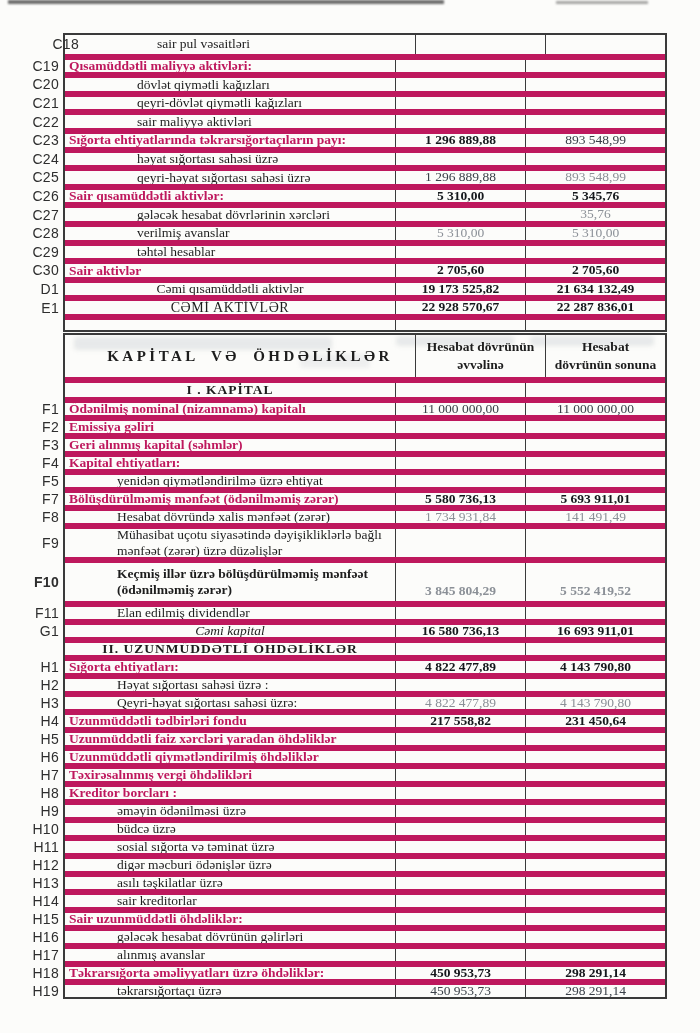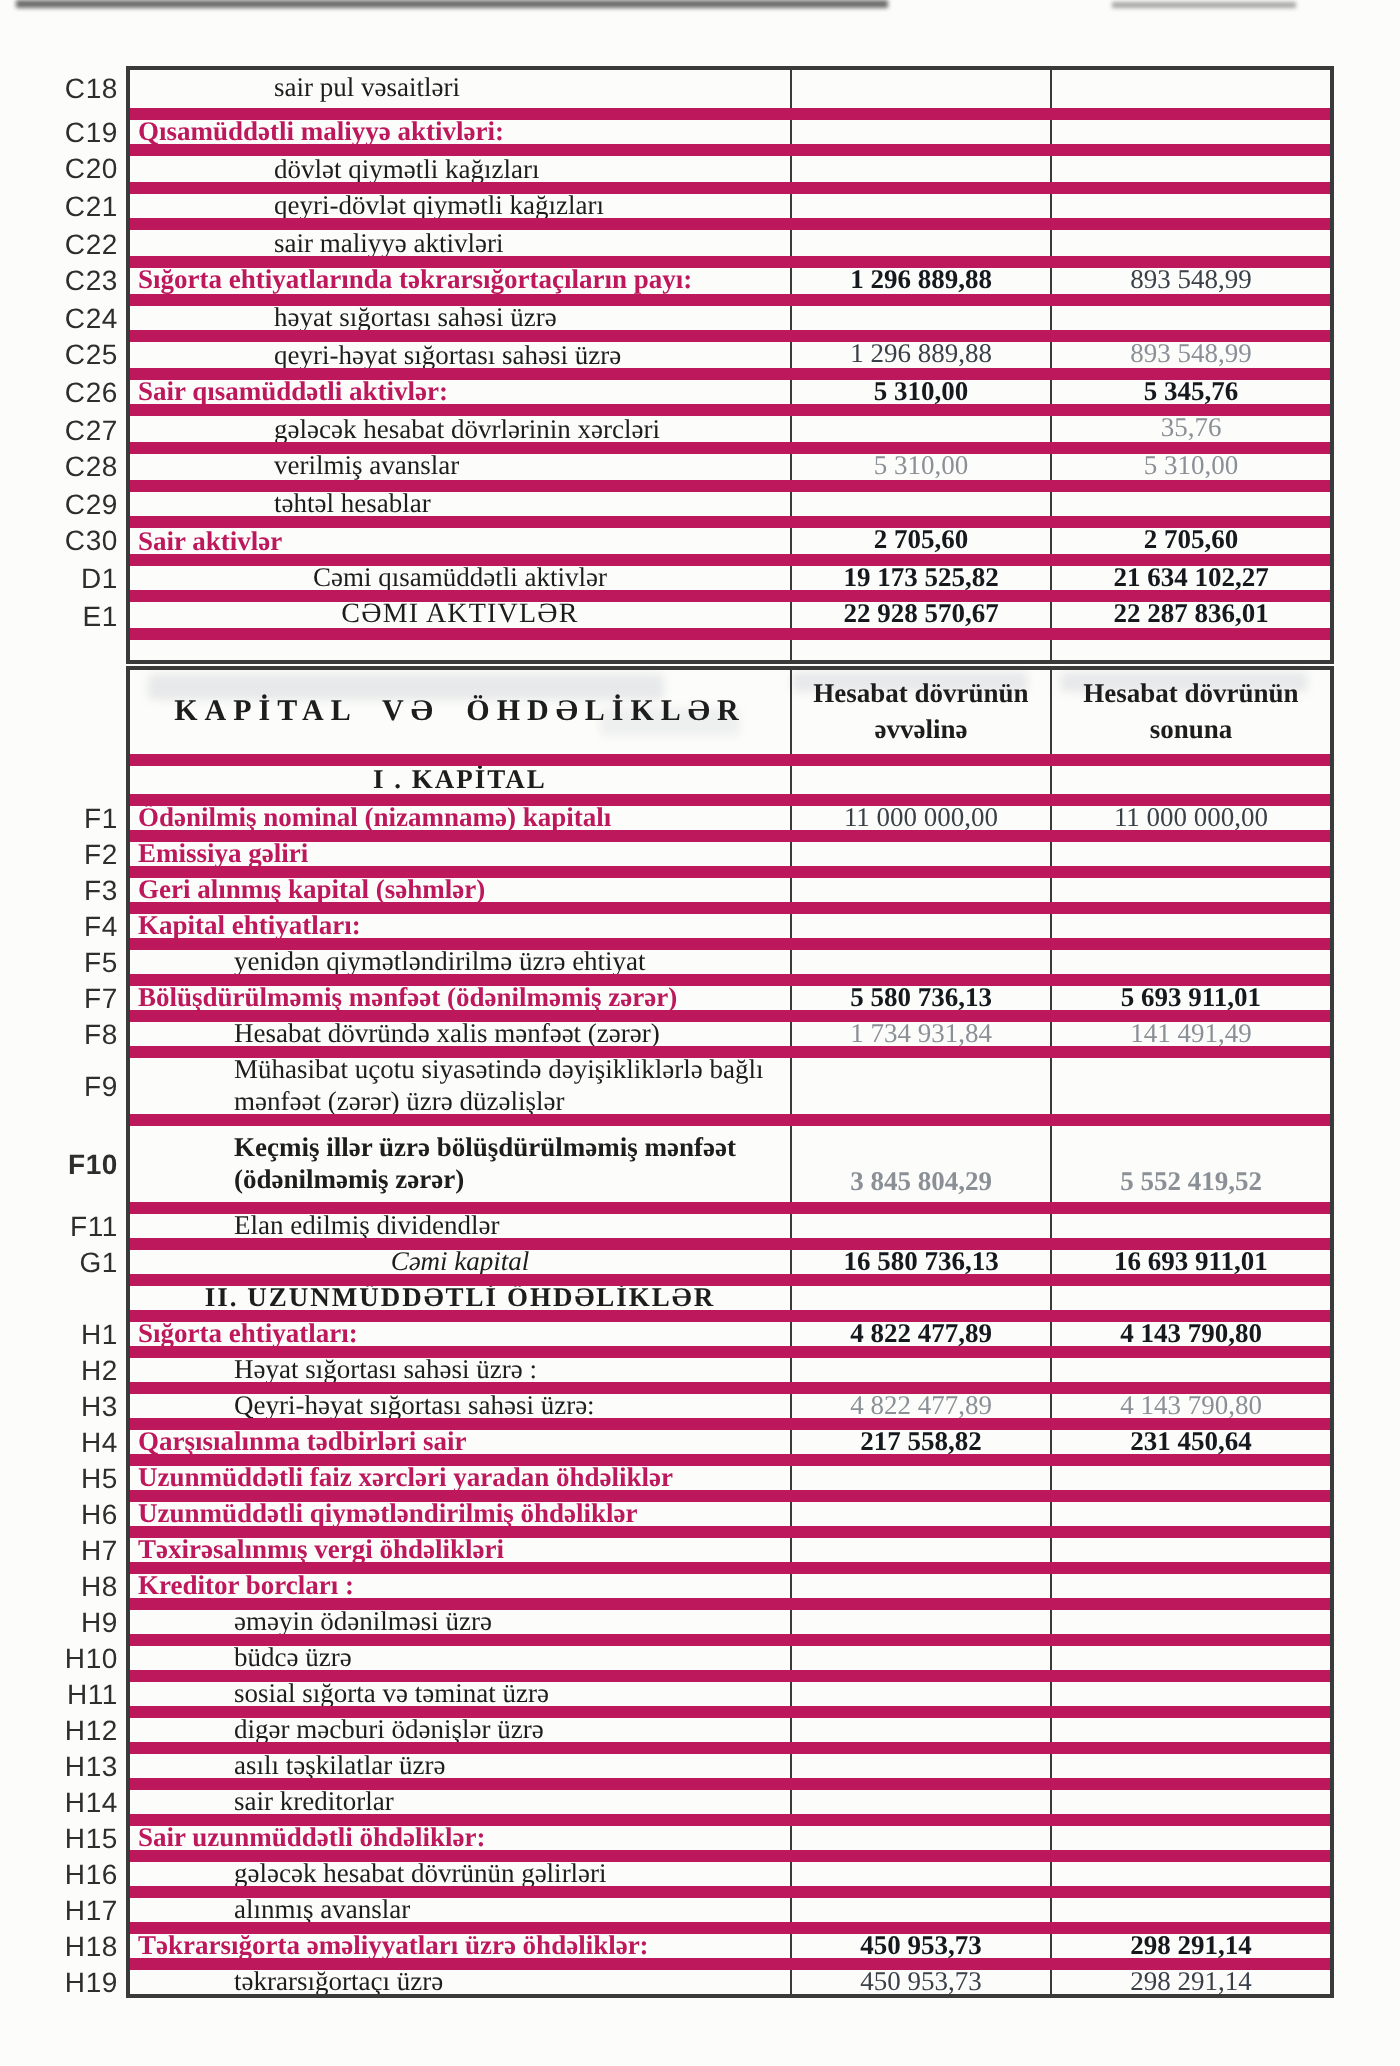--- a/index.html
+++ b/index.html
@@ -32,21 +32,21 @@
   .tbl2{top:333px;--rh:18px;}
 
   .row{
     position:relative;
     display:flex;
     align-items:center;
     height:var(--rh);
     box-sizing:border-box;
     border-top:6px solid #be185d;
   }
-  .row:first-child{border-top:none;}
+  .row:first-child{border-top:none;margin-left:20px;}
 
   .cell{
     display:flex;align-items:center;
     height:100%;box-sizing:border-box;
     overflow:hidden;
   }
   .desc{width:330px;padding-left:4px;}
   .val{justify-content:center;text-align:center;}
   .v1{width:130px;border-left:1.5px solid #3a3a3a;}
   .v2{flex:1;border-left:1.5px solid #3a3a3a;}
@@ -278,21 +278,21 @@
 
   <div class="row total">
     <span class="code">D1</span>
     <div class="cell desc">
       <span class="lbl">Cəmi qısamüddətli aktivlər</span>
     </div>
     <div class="cell val v1">
       <span class="vs-bold">19 173 525,82</span>
     </div>
     <div class="cell val v2">
-      <span class="vs-bold">21 634 102,27</span>
+      <span class="vs-bold">21 634 132,49</span>
     </div>
   </div>
 
   <div class="row total caps">
     <span class="code">E1</span>
     <div class="cell desc">
       <span class="lbl">CƏMİ AKTİVLƏR</span>
     </div>
     <div class="cell val v1">
       <span class="vs-bold">22 928 570,67</span>
@@ -534,21 +534,21 @@
       <span class="vs-faint">4 822 477,89</span>
     </div>
     <div class="cell val v2">
       <span class="vs-faint">4 143 790,80</span>
     </div>
   </div>
 
   <div class="row cat">
     <span class="code">H4</span>
     <div class="cell desc">
-      <span class="lbl">Qarşısıalınma tədbirləri sair</span>
+      <span class="lbl">Uzunmüddətli tədbirləri fondu</span>
     </div>
     <div class="cell val v1">
       <span class="vs-bold">217 558,82</span>
     </div>
     <div class="cell val v2">
       <span class="vs-bold">231 450,64</span>
     </div>
   </div>
 
   <div class="row cat">

